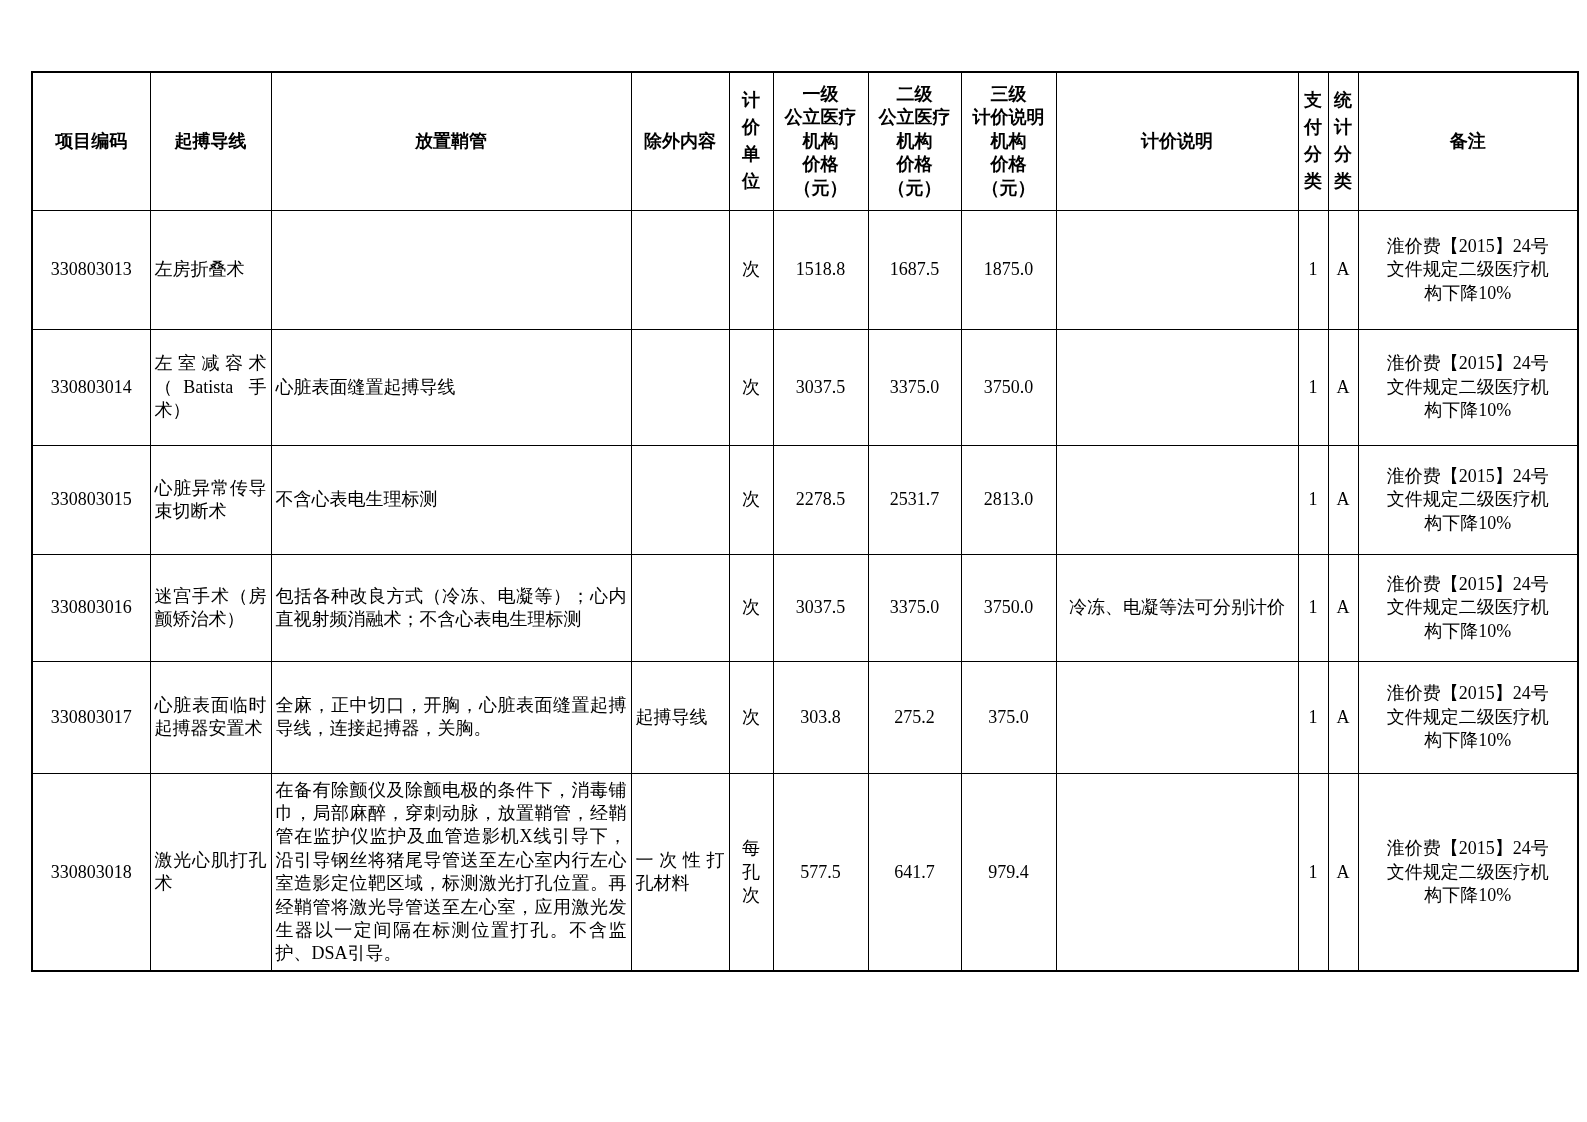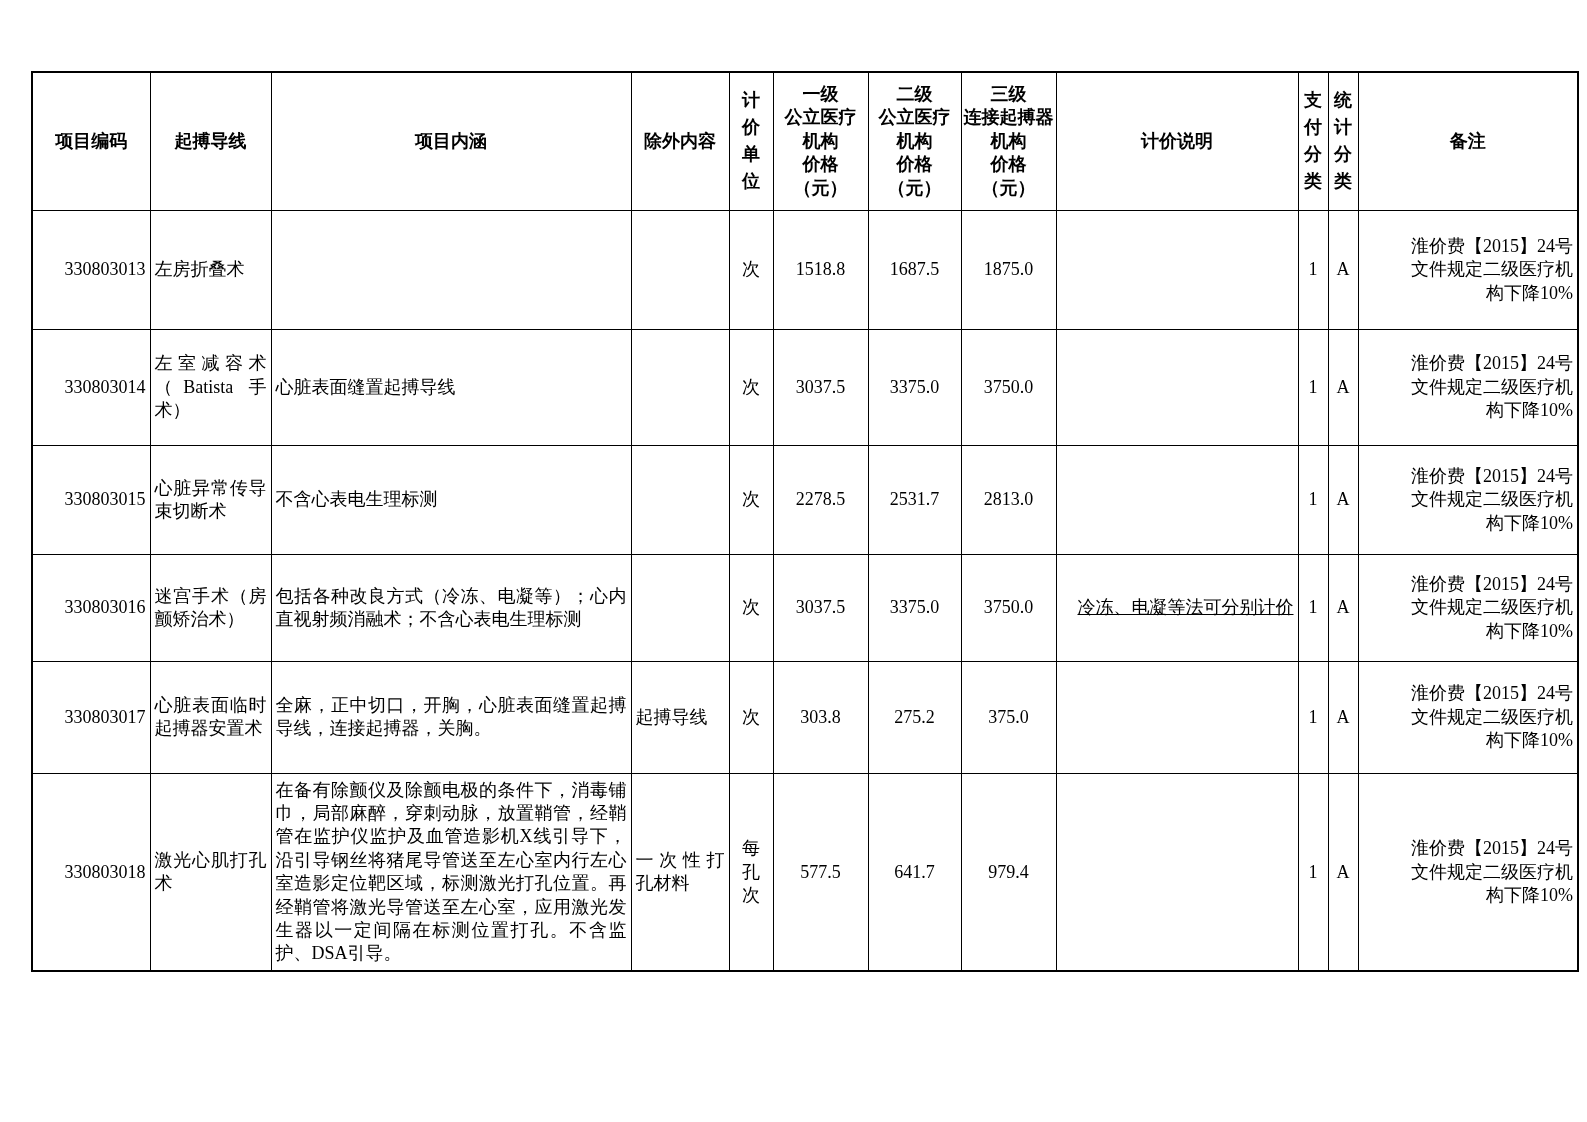--- a/index.html
+++ b/index.html
@@ -29,25 +29,25 @@
     overflow: hidden;
     font-weight: normal;
   }
   .price-table thead th {
     font-weight: bold;
     text-align: center;
     padding: 10px 2px;
   }
   .pre   { white-space: pre-line; margin-top: 8px; }
   .c     { text-align: center; }
-  .l     { text-align: right; }
+  .l     { text-align: center; }
   .j     { text-align: justify; }
   .code-cell { padding-left: 2px; padding-right: 1px; }
   .excl-cell { padding: 2px 6px; }
-  .note-cell { padding-left: 5px; text-decoration: underline; }
+  .note-cell { padding-left: 5px; }
   .remark-cell { padding-left: 5px; line-height: 1.32; }
   .vtxt {
     display: inline-block;
     width: 1.15em;
     word-break: break-all;
     line-height: 1.5;
     text-align: center;
     font-weight: bold;
   }
   .page-footer {
@@ -77,35 +77,35 @@
         <col style="width:95px">
         <col style="width:242px">
       <col style="width:30px">
         <col style="width:30px">
         <col style="width:220px">
     </colgroup>
     <thead>
       <tr style="height:131px">
         <th>项目编码</th>
         <th>起搏导线</th>
-        <th>项目内涵</th>
+        <th>放置鞘管</th>
         <th>除外内容</th>
         <th><span class="vtxt">计价单位</span></th>
         <th class="pre">一级
 公立医疗
 机构
 价格
 （元）</th>
         <th class="pre">二级
 公立医疗
 机构
 价格
 （元）</th>
         <th class="pre">三级
-连接起搏器
+计价说明
 机构
 价格
 （元）</th>
         <th>计价说明</th>
         <th><span class="vtxt">支付分类</span></th>
         <th><span class="vtxt">统计分类</span></th>
         <th>备注</th>
       </tr>
     </thead>
     <tbody>

